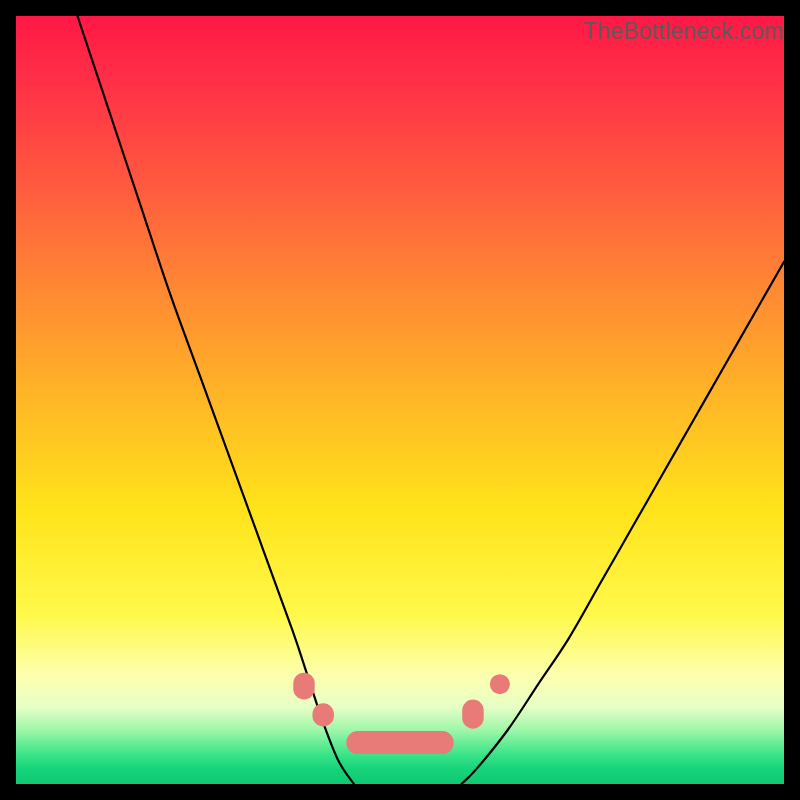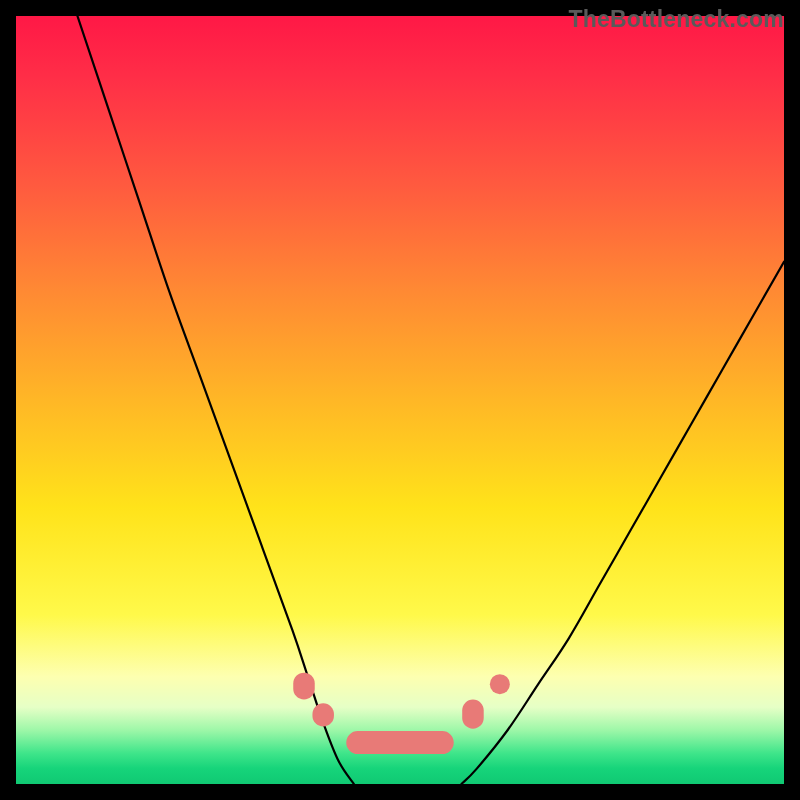--- a/index.html
+++ b/index.html
@@ -37,25 +37,25 @@
       #fdffb0 86%,
       #e6ffc6 90%,
       #9df7a8 93%,
       #3fe58a 96%,
       #16d47a 98%,
       #10c973 100%
     );
   }
   .watermark {
     position: absolute;
-    top: 6px;
+    top: 18px;
     right: 16px;
     color: #5a5a5a;
     font-size: 23px;
-    font-weight: 700;
+    font-weight: 400;
     letter-spacing: 0.2px;
     z-index: 5;
     user-select: none;
   }
   svg.plot {
     position: absolute;
     left: 16px;
     top: 16px;
     width: 768px;
     height: 768px;

